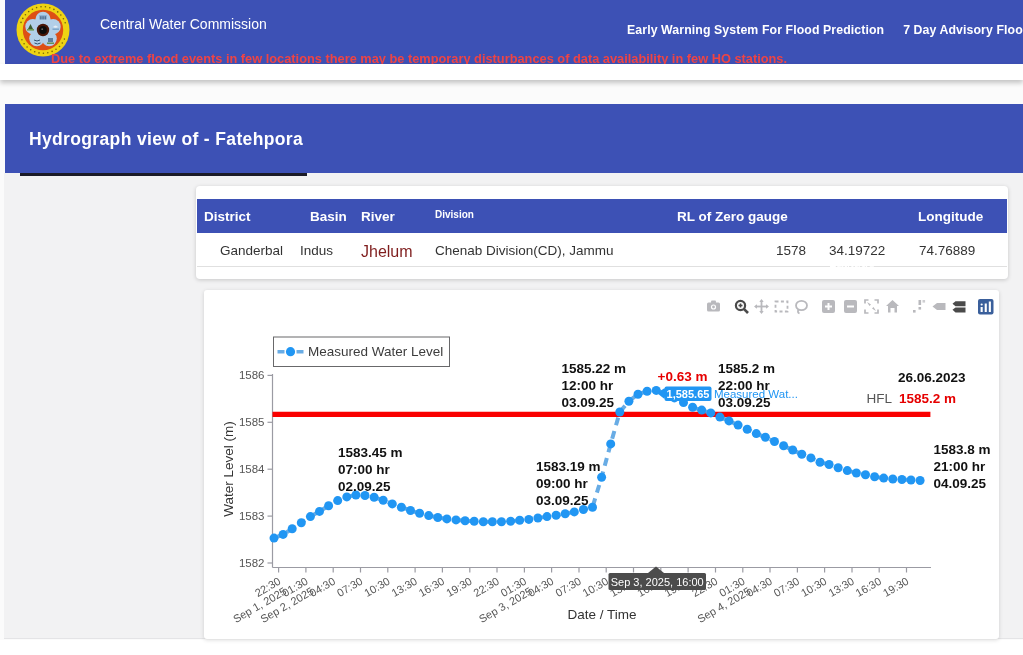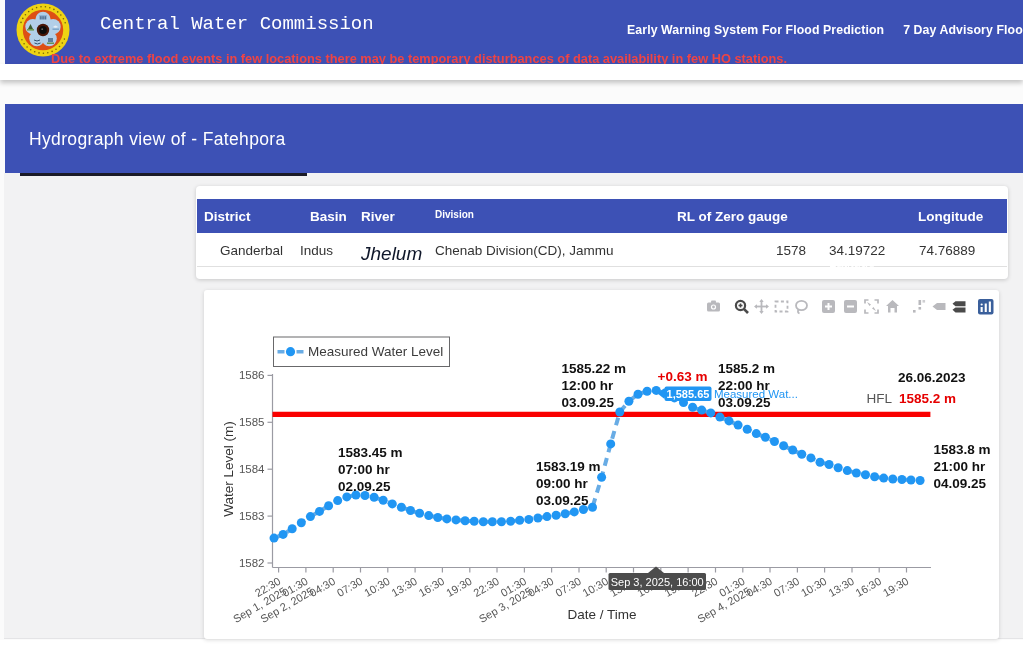--- a/index.html
+++ b/index.html
@@ -55,43 +55,43 @@
       <circle cx="18.7" cy="48.8" r="0.8" fill="#74650a"></circle>
       <circle cx="23.0" cy="49.9" r="0.8" fill="#74650a"></circle>
       <circle cx="27.4" cy="50.3" r="0.8" fill="#74650a"></circle>
       <circle cx="31.8" cy="49.8" r="0.8" fill="#74650a"></circle>
       <circle cx="36.1" cy="48.4" r="0.8" fill="#74650a"></circle>
       <circle cx="40.0" cy="46.3" r="0.8" fill="#74650a"></circle>
       <circle cx="43.5" cy="43.5" r="0.8" fill="#74650a"></circle>
       <circle cx="46.3" cy="40.0" r="0.8" fill="#74650a"></circle>
       <circle cx="48.4" cy="36.1" r="0.8" fill="#74650a"></circle>
     </svg></div>
-<div class="abs" style="left:100px;top:14px;color:#fff;font-size:19px;line-height:21px;font-family:Liberation Mono, monospace;">Central Water Commission</div>
+<div class="abs" style="left:100px;top:14px;color:#fff;font-size:14px;line-height:21px;">Central Water Commission</div>
 <div class="abs" style="left:627px;top:23px;color:#fff;font-size:12.3px;font-weight:bold;letter-spacing:0.1px;white-space:nowrap;">Early Warning System For Flood Prediction<span style="display:inline-block;width:19px;"></span>7 Day Advisory Flood Forecast</div>
 <div class="abs" style="left:51px;top:50.5px;color:#ef4444;font-size:12.8px;font-weight:bold;white-space:nowrap;">Due to extreme flood events in few locations there may be temporary disturbances of data availability in few HO stations.</div>
 
 <div class="abs" style="left:0;top:64px;width:1023px;height:16px;background:#fff;box-shadow:0 3px 5px rgba(0,0,0,0.22);"></div>
 
 <div class="abs" style="left:5px;top:104px;width:1018px;height:69px;background:#3d51b5;"></div>
-<div class="abs" style="left:29px;top:129px;color:#fff;font-size:17.5px;font-weight:normal;letter-spacing:0.35px;">Hydrograph view of - Fatehpora</div>
+<div class="abs" style="left:29px;top:129px;color:#fff;font-size:17.5px;font-weight:bold;letter-spacing:0.35px;">Hydrograph view of - Fatehpora</div>
 <div class="abs" style="left:20px;top:173px;width:287px;height:3px;background:#1b1b27;"></div>
 
 <div class="abs" style="left:196px;top:186px;width:812px;height:93px;background:#fff;border-radius:4px;box-shadow:0 1px 4px rgba(0,0,0,0.18);"></div>
 <div class="abs" style="left:197px;top:199px;width:810px;height:34px;background:#3d51b5;"></div>
 <div class="abs" style="left:197px;top:233px;width:810px;height:34px;background:#fff;border-bottom:1px solid #e0e0e0;"></div>
 <div class="abs" style="top:209px;left:204px;color:#fff;font-size:13.5px;font-weight:bold;">District</div>
 <div class="abs" style="top:209px;left:300px;color:#fff;font-size:13.5px;font-weight:bold;padding-left:10px;">Basin</div>
 <div class="abs" style="top:209px;left:361px;color:#fff;font-size:13.5px;font-weight:bold;">River</div>
 <div class="abs" style="top:209px;left:435px;color:#fff;font-size:10px;font-weight:bold;">Division</div>
 <div class="abs" style="top:209px;left:677px;color:#fff;font-size:13.5px;font-weight:bold;text-align:right;">RL of Zero gauge</div>
 <div class="abs" style="top:209px;left:829px;color:#fff;font-size:13px;font-weight:normal;margin-top:46px;">Latitude</div>
 <div class="abs" style="top:209px;left:918px;color:#fff;font-size:13.5px;font-weight:bold;">Longitude</div>
 <div class="abs" style="top:243px;left:204px;color:#333;font-size:13.5px;margin-left:16px;">Ganderbal</div>
 <div class="abs" style="top:243px;left:300px;color:#333;font-size:13.5px;">Indus</div>
-<div class="abs" style="top:243px;left:361px;color:#0f172a;font-size:19px;font-style:italic;">Jhelum</div>
+<div class="abs" style="top:243px;left:361px;color:#7f1d1d;font-size:16px;">Jhelum</div>
 <div class="abs" style="top:243px;left:435px;color:#333;font-size:13.5px;">Chenab Division(CD), Jammu</div>
 <div class="abs" style="top:243px;left:732px;color:#333;font-size:13.5px;margin-left:44px;">1578</div>
 <div class="abs" style="top:243px;left:829px;color:#333;font-size:13.5px;">34.19722</div>
 <div class="abs" style="top:243px;left:919px;color:#333;font-size:13.5px;">74.76889</div>
 
 <div class="abs" style="left:204px;top:290px;width:795px;height:349px;background:#fff;border-radius:3px;box-shadow:0 1px 4px rgba(0,0,0,0.15);">
 <svg width="795" height="349" viewBox="0 0 795 349" style="position:absolute;left:0;top:0">
 <line x1="68.5" y1="84" x2="68.5" y2="277.5" stroke="#9b9ba3" stroke-width="1.2"></line>
 <line x1="68.5" y1="277.5" x2="727" y2="277.5" stroke="#9b9ba3" stroke-width="1.2"></line>
 <line x1="63.5" y1="273.0" x2="68.5" y2="273.0" stroke="#9b9ba3" stroke-width="1.2"></line>

